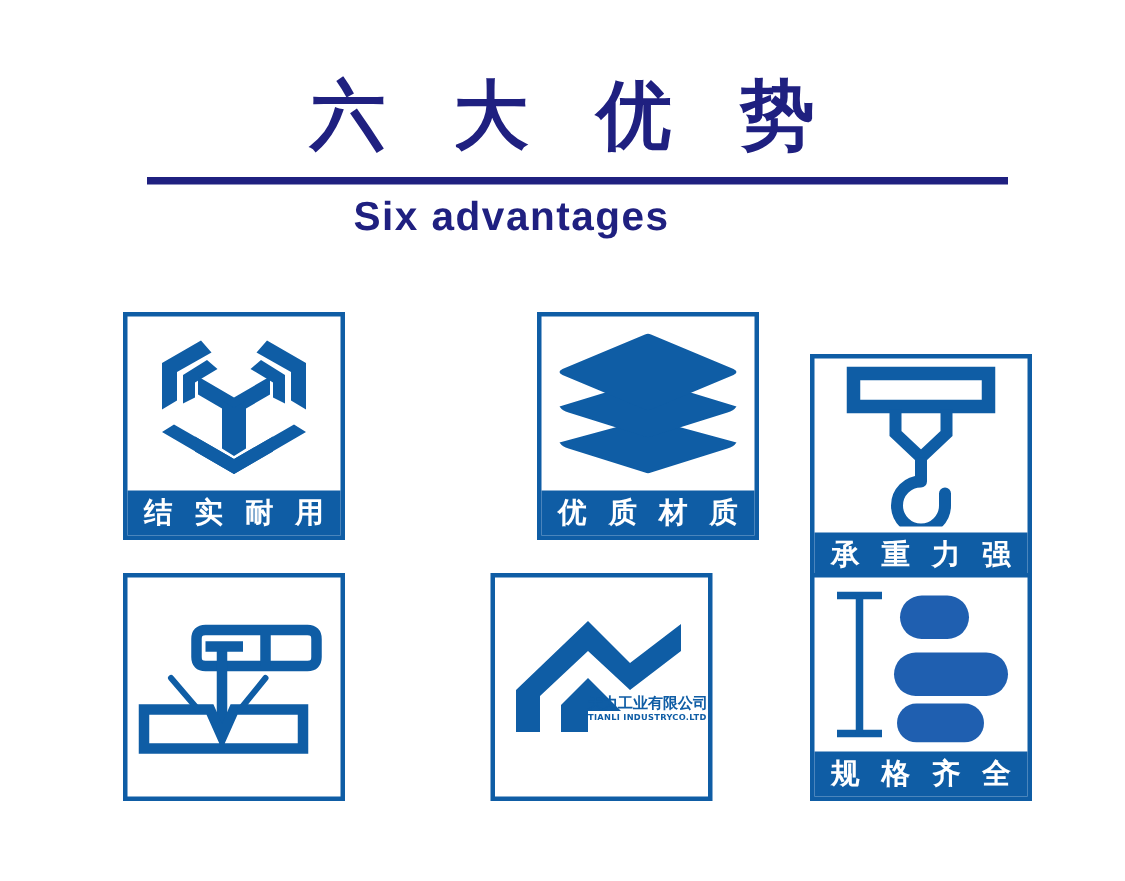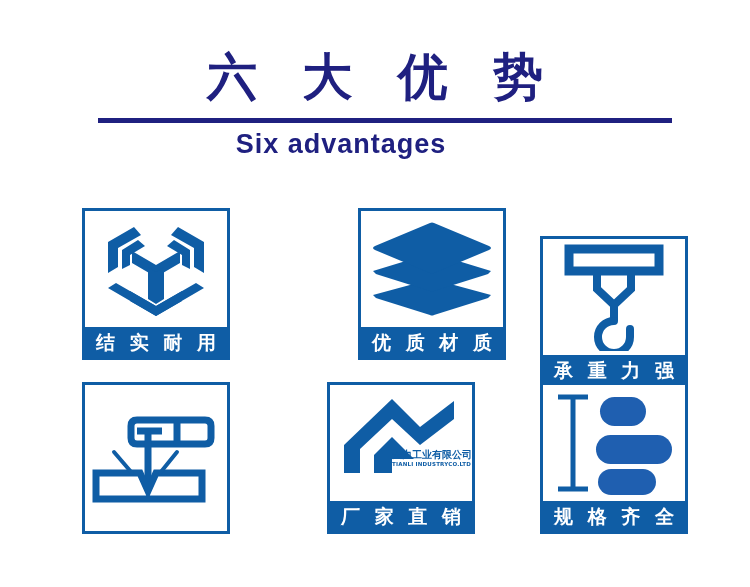--- a/index.html
+++ b/index.html
@@ -232,21 +232,20 @@
 
             <path d="M38 68 L56 50 L78 72 L56 72 L56 86 L38 86 Z"></path>
           </g>
         </svg>
         <div class="logo-text">
           <div class="logo-cn">天力工业有限公司</div>
           <div class="logo-en">TIANLI INDUSTRYCO.LTD</div>
         </div>
       </div>
     </div>
-    <div class="card-label">厂 家 直 销</div>
   </div>
 
   <div class="card c5">
     <div class="card-icon">
       <svg width="120" height="104" viewBox="0 0 120 104" xmlns="http://www.w3.org/2000/svg">
         <g fill="none" stroke="#0f5da5" stroke-width="5">
 
           <path d="M4 6 L34 6"></path>
           <path d="M4 98 L34 98"></path>
           <path d="M19 6 L19 98"></path>

